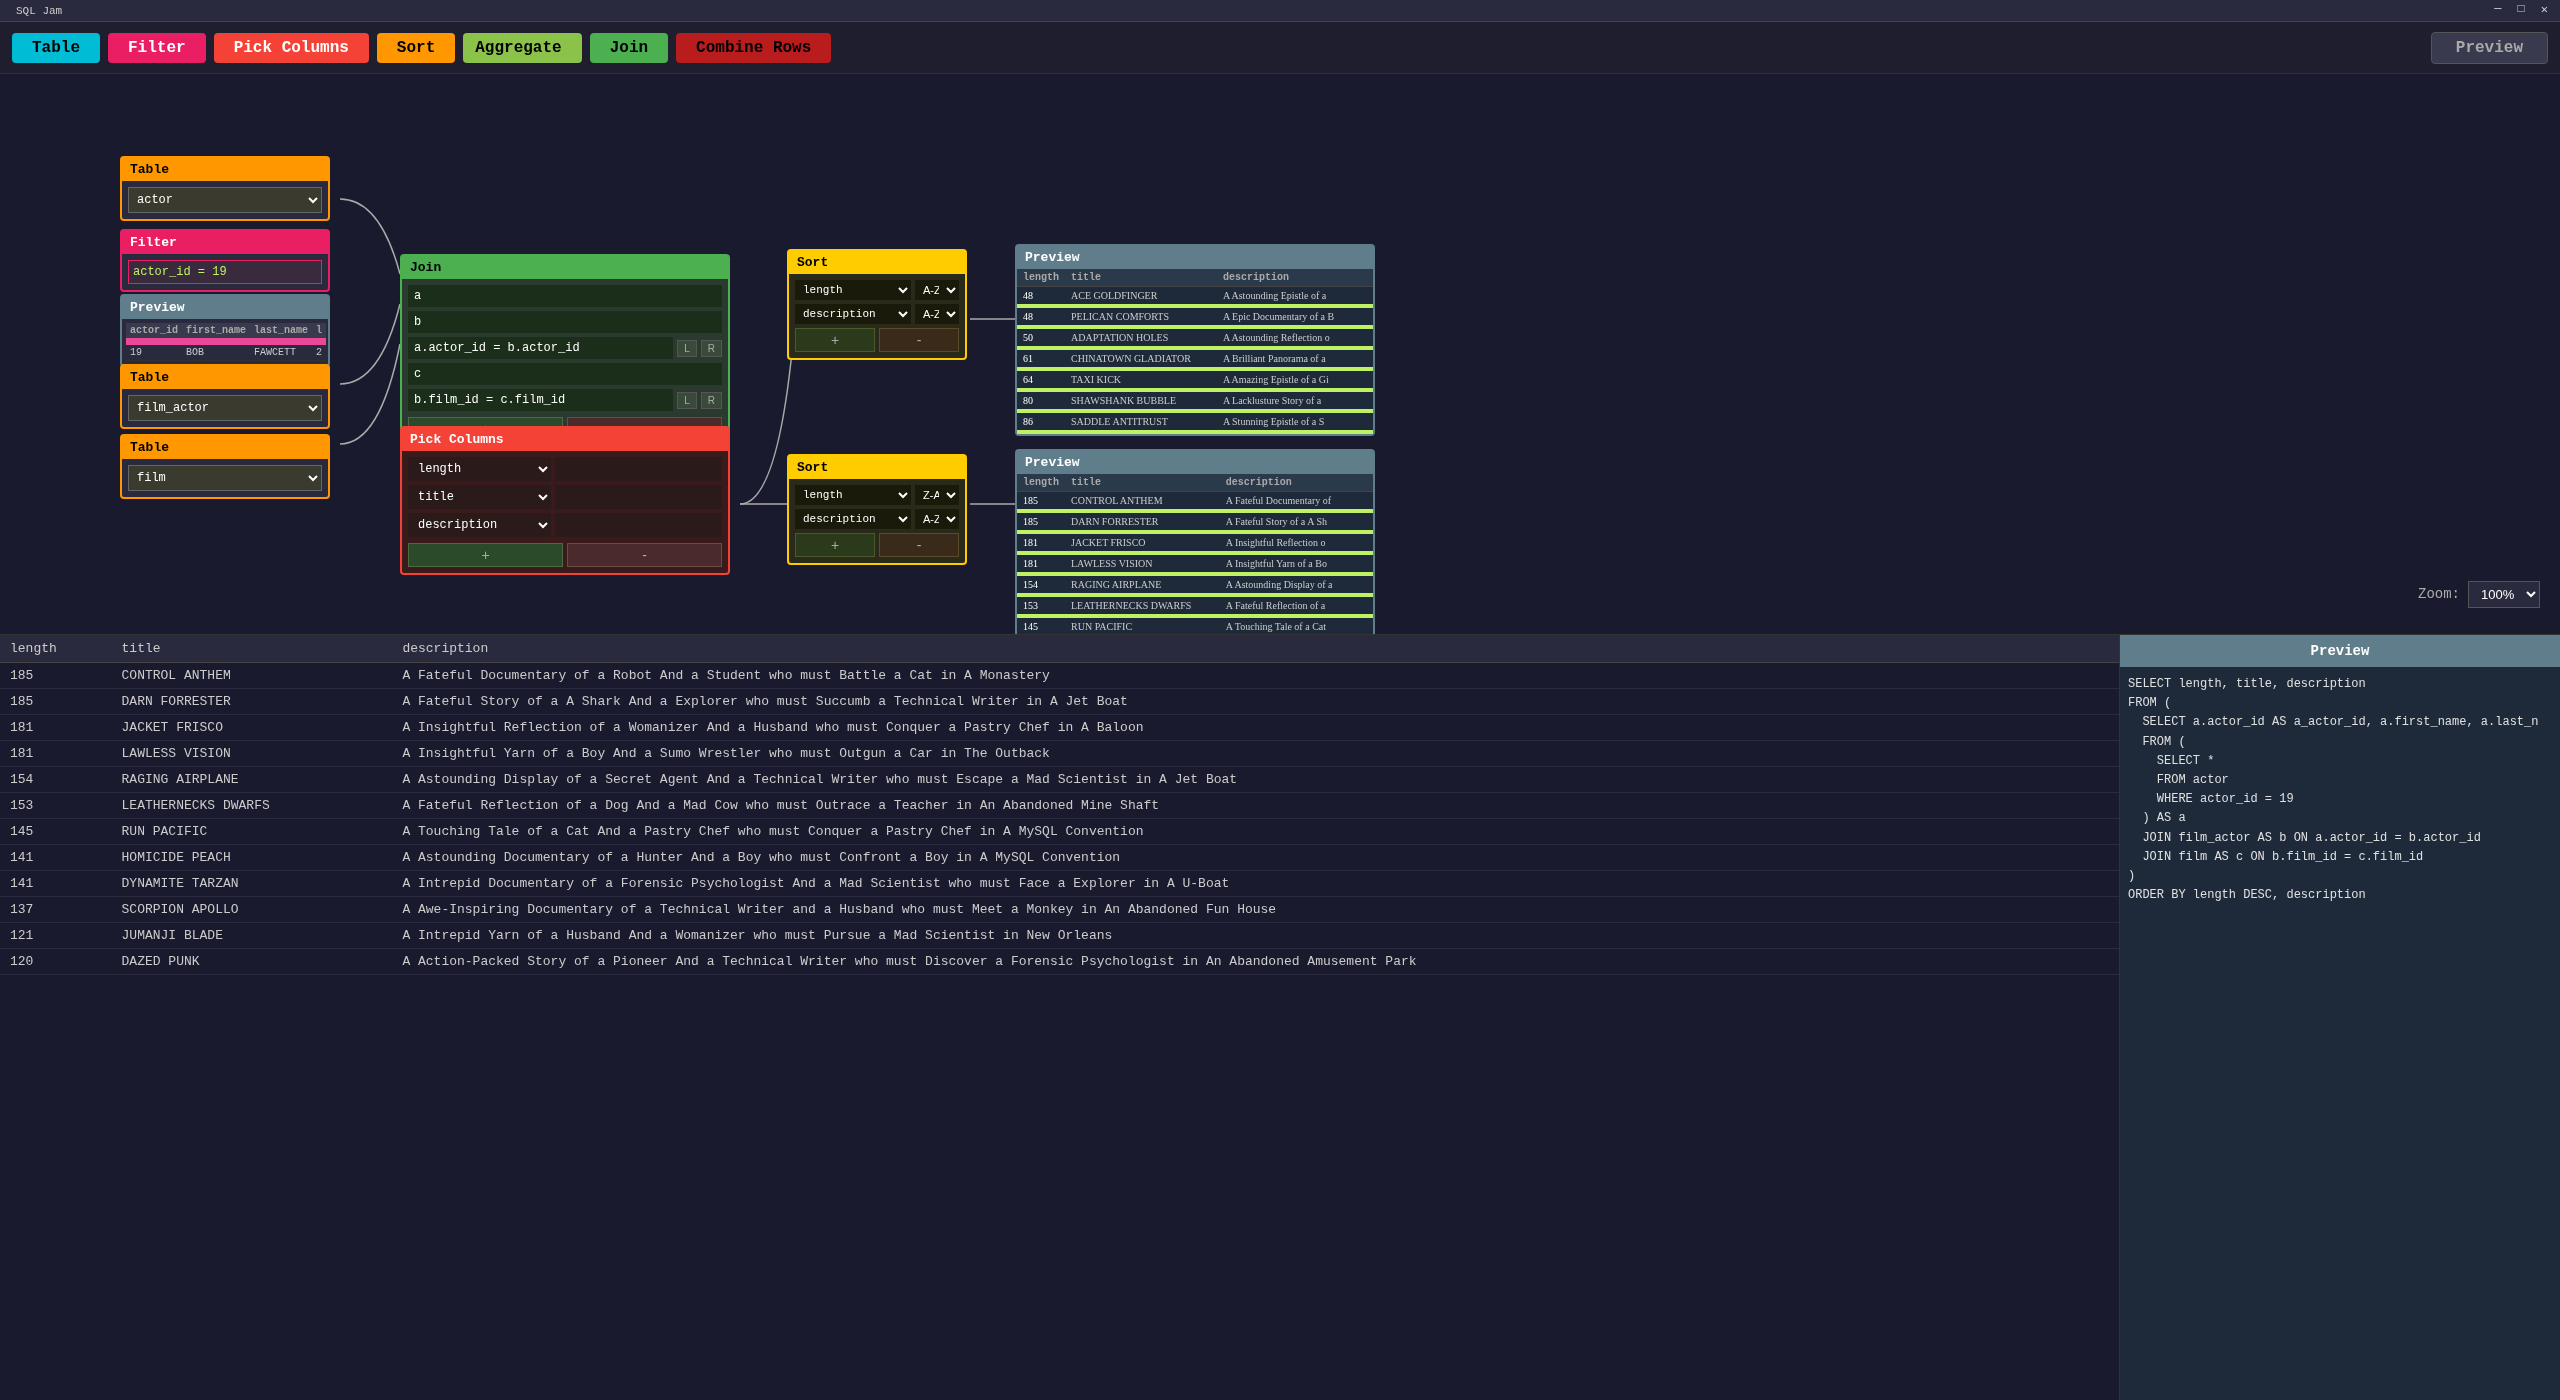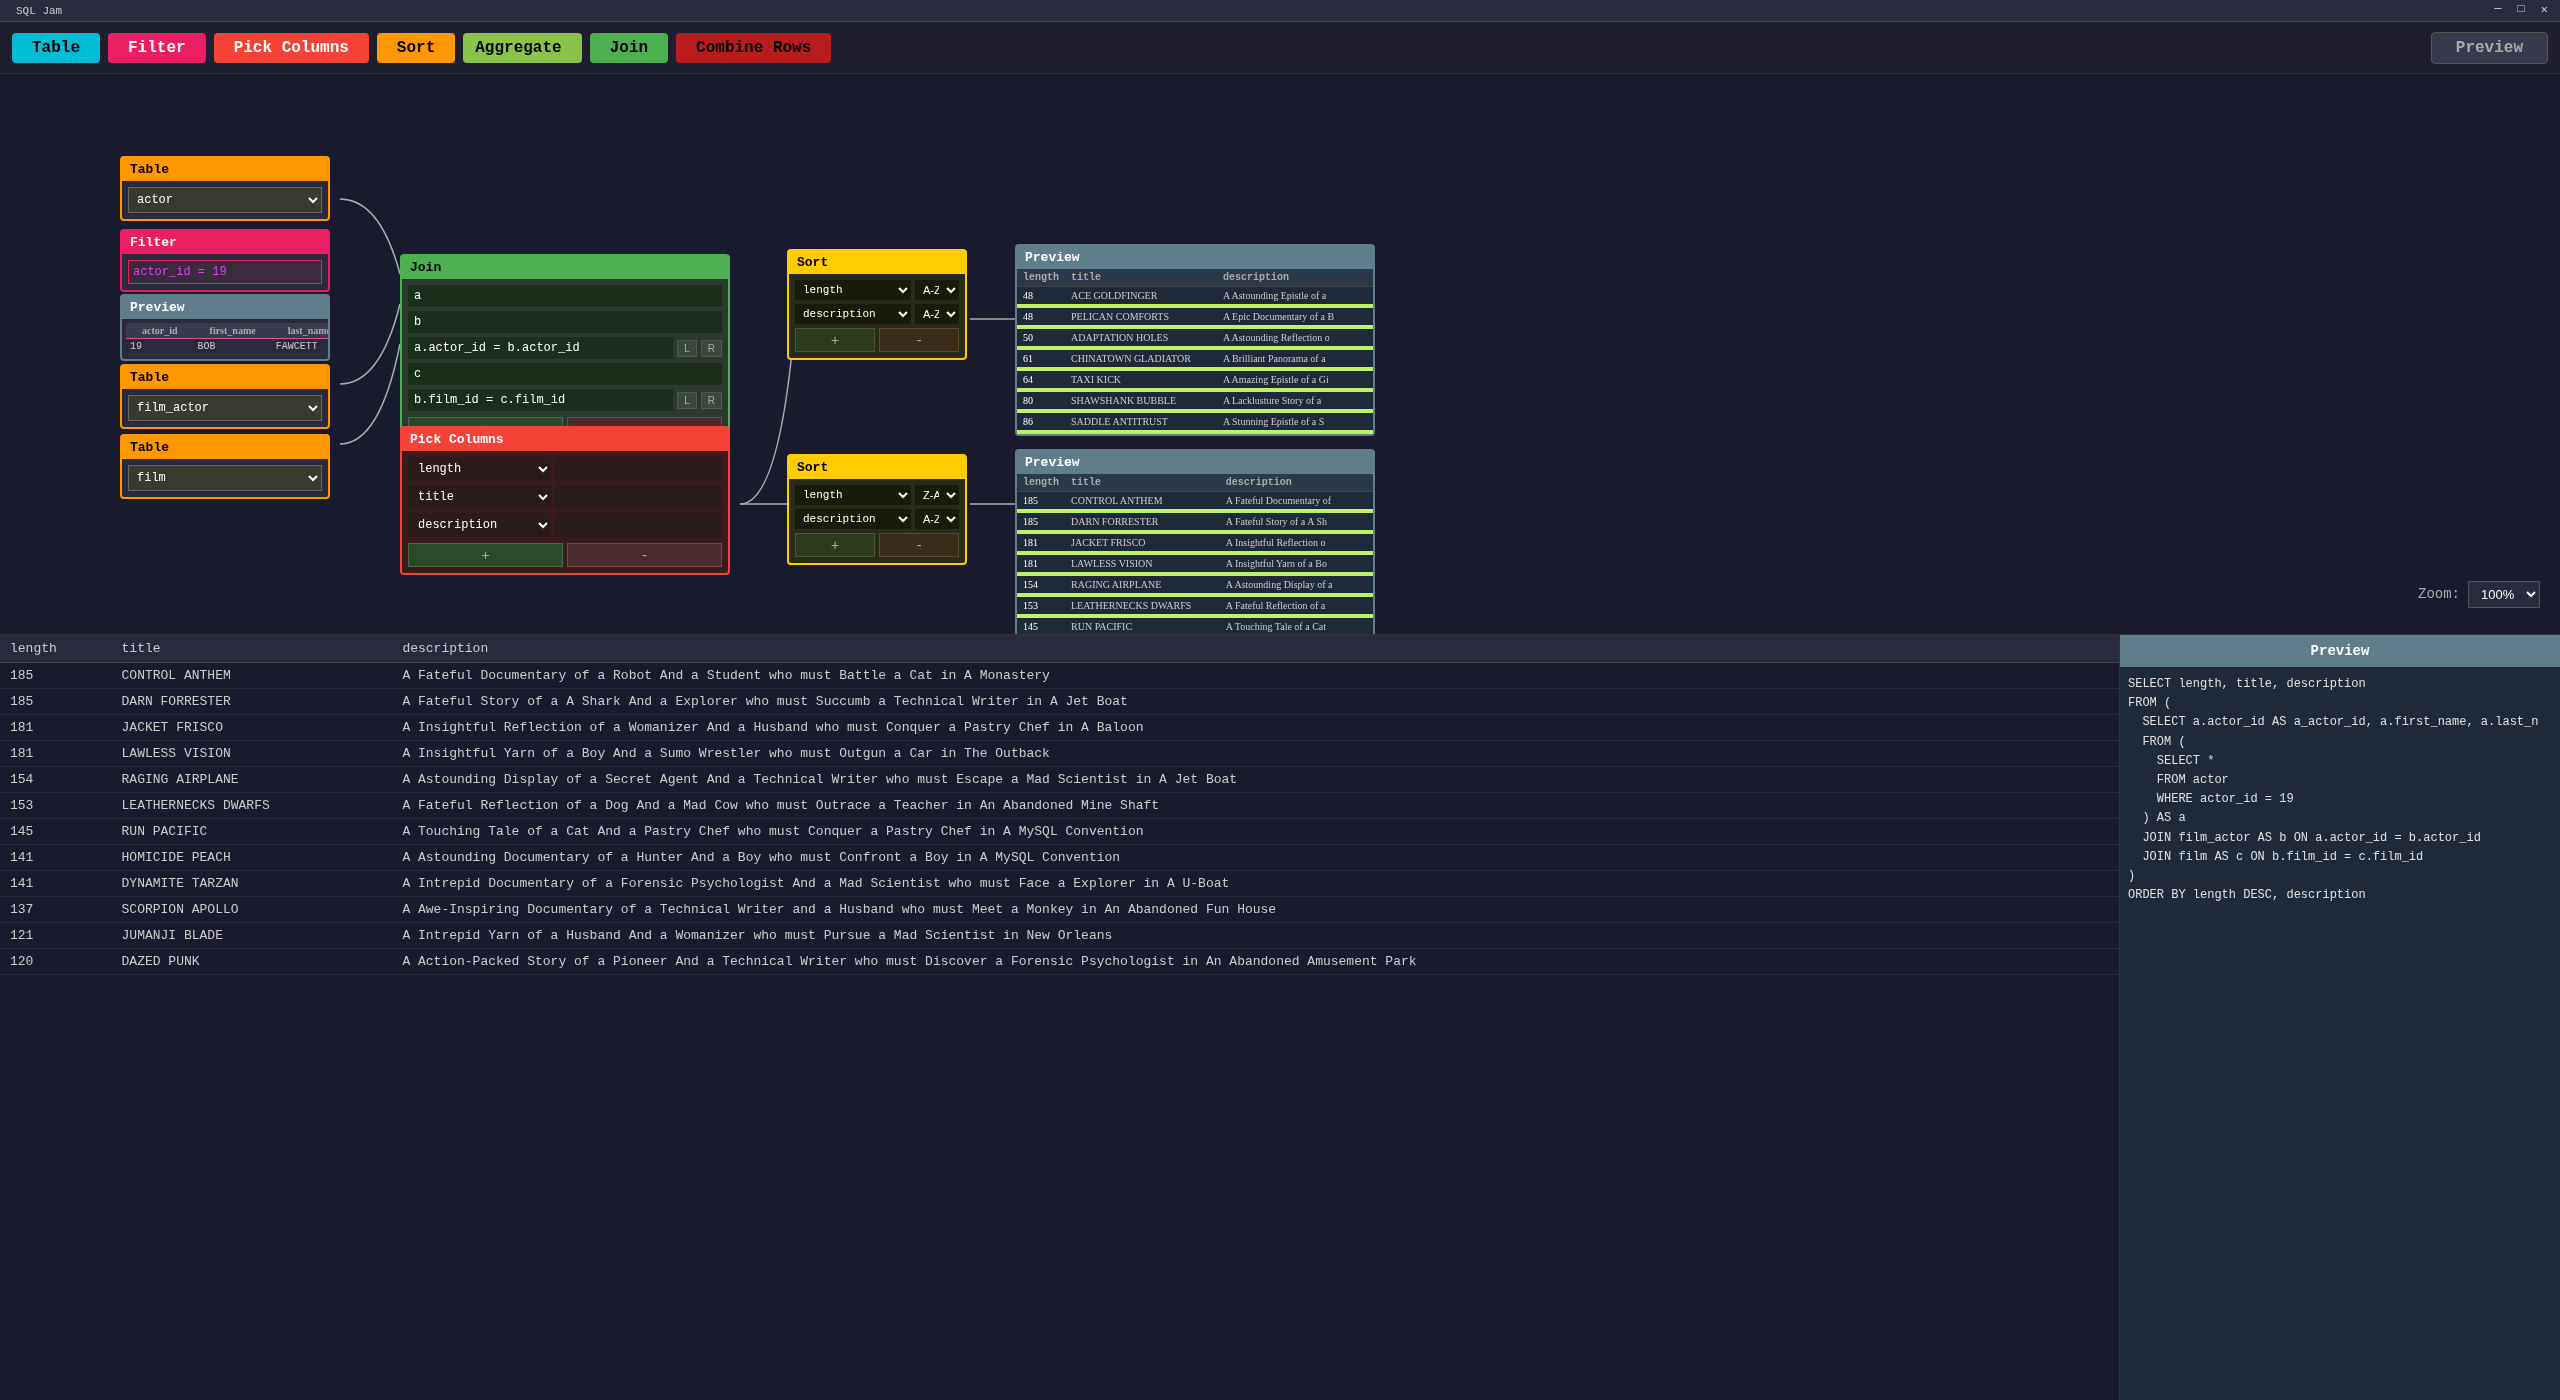--- a/index.html
+++ b/index.html
@@ -130,21 +130,21 @@
       font-weight: bold;
       padding: 4px 8px;
       font-size: 13px;
     }
     .node-filter .node-body {
       padding: 6px;
     }
     .node-filter input {
       width: 100%;
       background: #3a2a3e;
-      color: #d946ef;
+      color: #bef264;
       border: 1px solid #e91e63;
       padding: 4px;
       font-size: 12px;
       font-family: 'Courier New', monospace;
     }
 
     
     .node-preview-small {
       background: #2a2a3e;
       border: 2px solid #607d8b;
@@ -158,24 +158,23 @@
       font-size: 13px;
     }
     .node-preview-small .preview-table {
       font-size: 10px;
       width: 100%;
       border-collapse: collapse;
       overflow: hidden;
     }
     .node-preview-small .preview-table th {
       background: #3a3a4e;
-      padding: 2px 16px;
+      padding: 2px 4px;
       color: #aaa;
-      border-bottom: 1px solid #ec4899;
-      font-family: Liberation Serif, serif;
+      border-bottom: 7px solid #ec4899;
     }
     .node-preview-small .preview-table td {
       padding: 2px 4px;
       color: #ccc;
       border-bottom: 1px solid #333;
       white-space: nowrap;
       overflow: hidden;
       max-width: 60px;
     }
 

